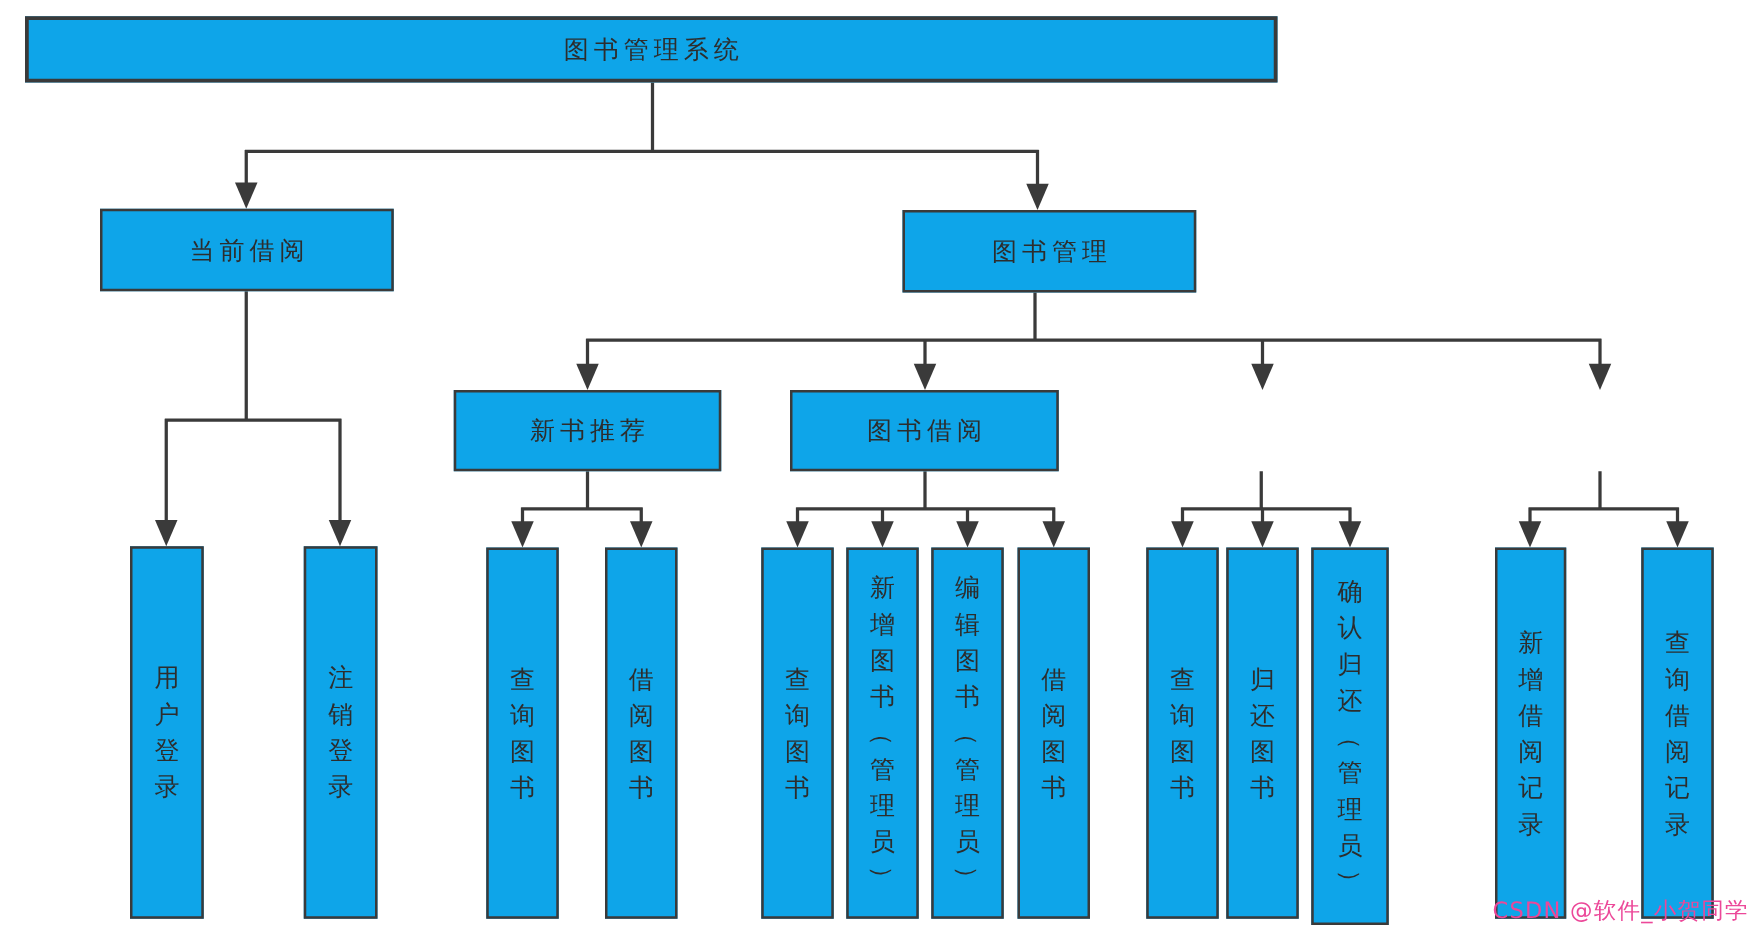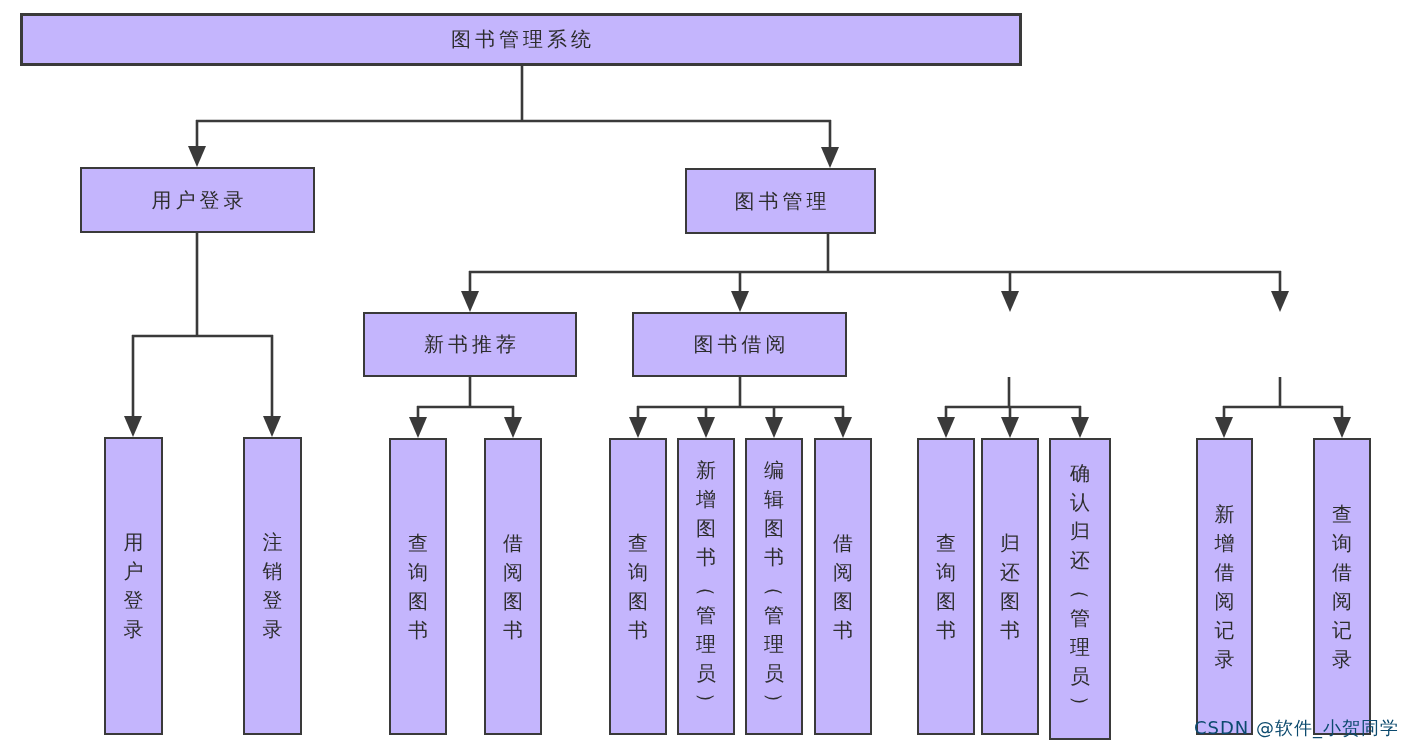--- a/index.html
+++ b/index.html
@@ -1,34 +1,34 @@
 <!DOCTYPE html>
 <html><head>
 <meta charset="utf-8">
 <style>
   html,body { margin:0; padding:0; background:#ffffff; }
   .stage {
     position:relative; width:1405px; height:747px; background:#ffffff;
     font-family:"DejaVu Sans", sans-serif; color:#2d2d2d; overflow:hidden;
   }
   .box {
-    position:absolute; box-sizing:border-box; background:#c4b5fd;
+    position:absolute; box-sizing:border-box; background:#0ea5e9;
     border:2.5px solid #3a3a3a; display:flex; align-items:center; justify-content:center;
   }
   .hbox { font-size:20px; letter-spacing:4px; padding-left:4px; white-space:nowrap; }
   .root { border-width:3px; }
   .vbox { flex-direction:column; font-size:20px; }
   .vchar { display:block; height:29px; line-height:29px; text-align:center; }
   .vchar.rot { transform:rotate(90deg); }
   svg.connectors { position:absolute; left:0; top:0; width:1405px; height:747px; }
   svg.connectors path.ln { fill:none; stroke:#3a3a3a; stroke-width:2.6; }
   svg.connectors path.tri { fill:#3a3a3a; stroke:none; }
   .watermark {
     position:absolute; right:6px; bottom:7px; font-size:18px; letter-spacing:1px;
-    color:#0c4a6e; white-space:nowrap; z-index:5;
+    color:#ec4899; white-space:nowrap; z-index:5;
   }
 </style>
 </head>
 <body>
 
 <div class="stage">
 
   <svg class="connectors" viewBox="0 0 1405 747">
 
     <g>
@@ -74,22 +74,22 @@
 
     <g>
       <path class="ln" d="M1280,377 V407 M1223,407 H1343 M1224,406 V419 M1342,406 V419"></path>
       <path class="tri" d="M1215,417 L1233,417 L1224,438 Z"></path>
       <path class="tri" d="M1333,417 L1351,417 L1342,438 Z"></path>
     </g>
   </svg>
 
   <div class="box hbox root" style="left:20px; top:13px; width:1002px; height:53px;">图书管理系统</div>
 
-  <div class="box hbox" style="left:80px; top:167px; width:235px; height:66px;">用户登录</div>
-  <div class="box hbox" style="left:685px; top:168px; width:191px; height:66px;">图书管理</div>
+  <div class="box hbox" style="left:80px; top:167px; width:235px; height:66px;">当前借阅</div>
+  <div class="box hbox" style="left:722px; top:168px; width:235px; height:66px;">图书管理</div>
 
   <div class="box hbox" style="left:632px; top:312px; width:215px; height:65px;">图书借阅</div>
   <div class="box hbox" style="left:363px; top:312px; width:214px; height:65px;">新书推荐</div>
 
   <div class="box vbox vtext" style="left:104px; top:437px; width:59px; height:298px;">
       <span class="vchar">用</span>
       <span class="vchar">户</span>
       <span class="vchar">登</span>
       <span class="vchar">录</span>
     </div>

